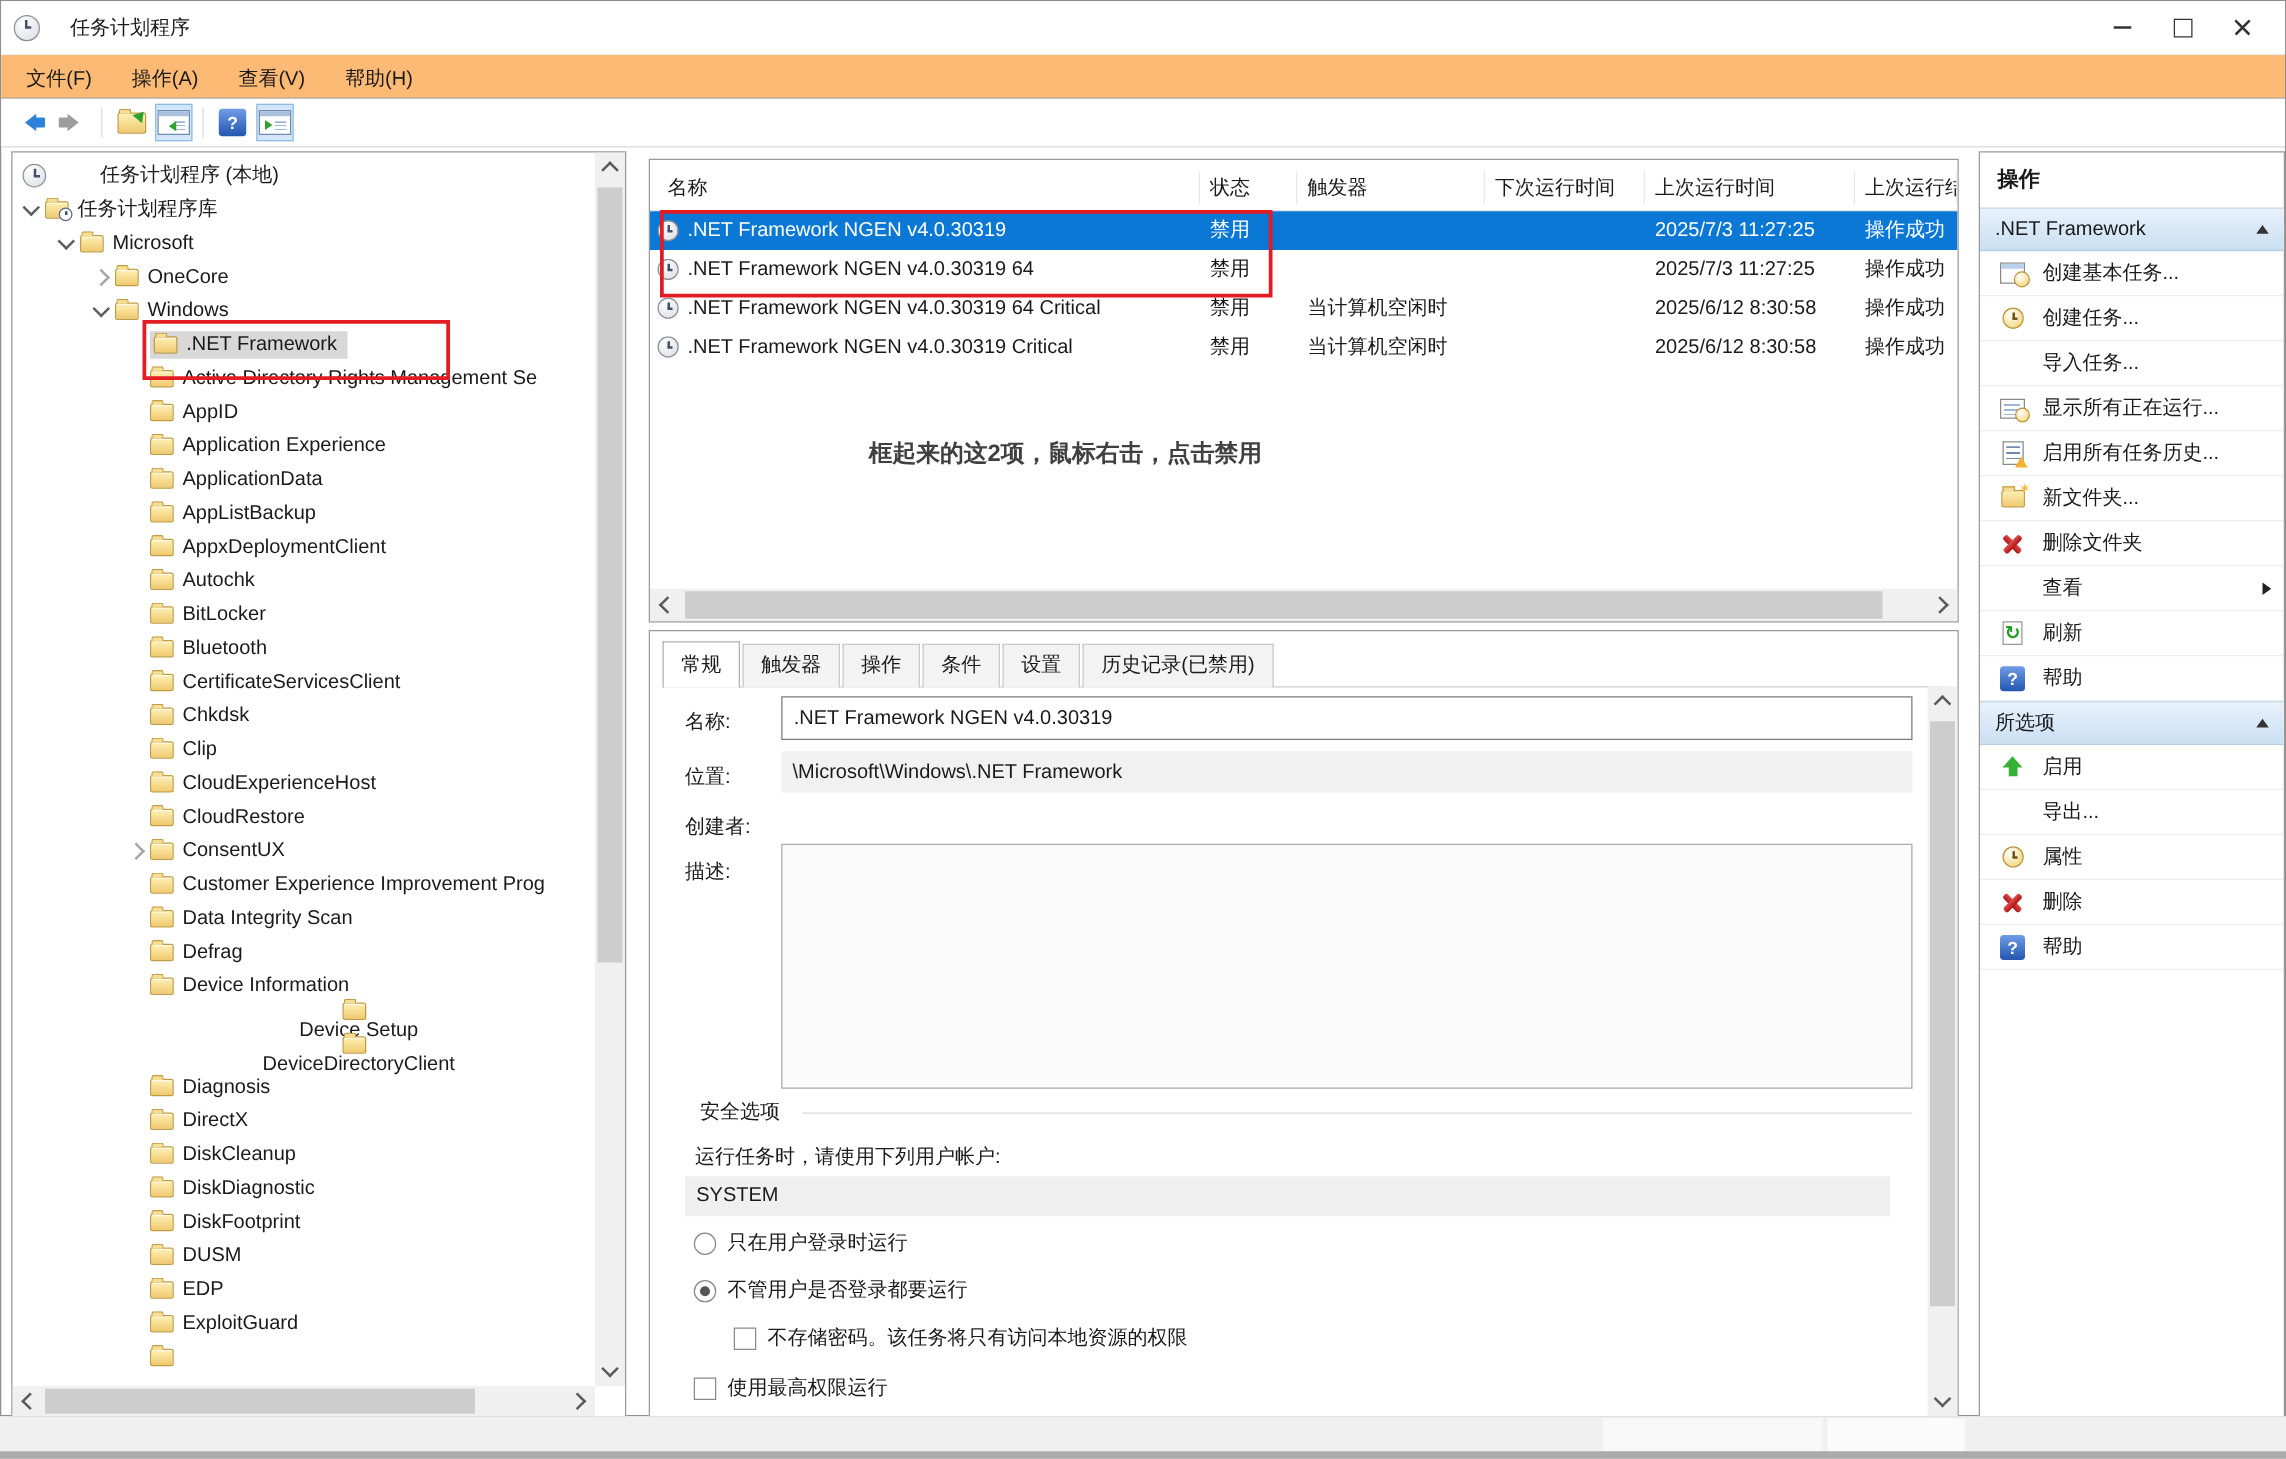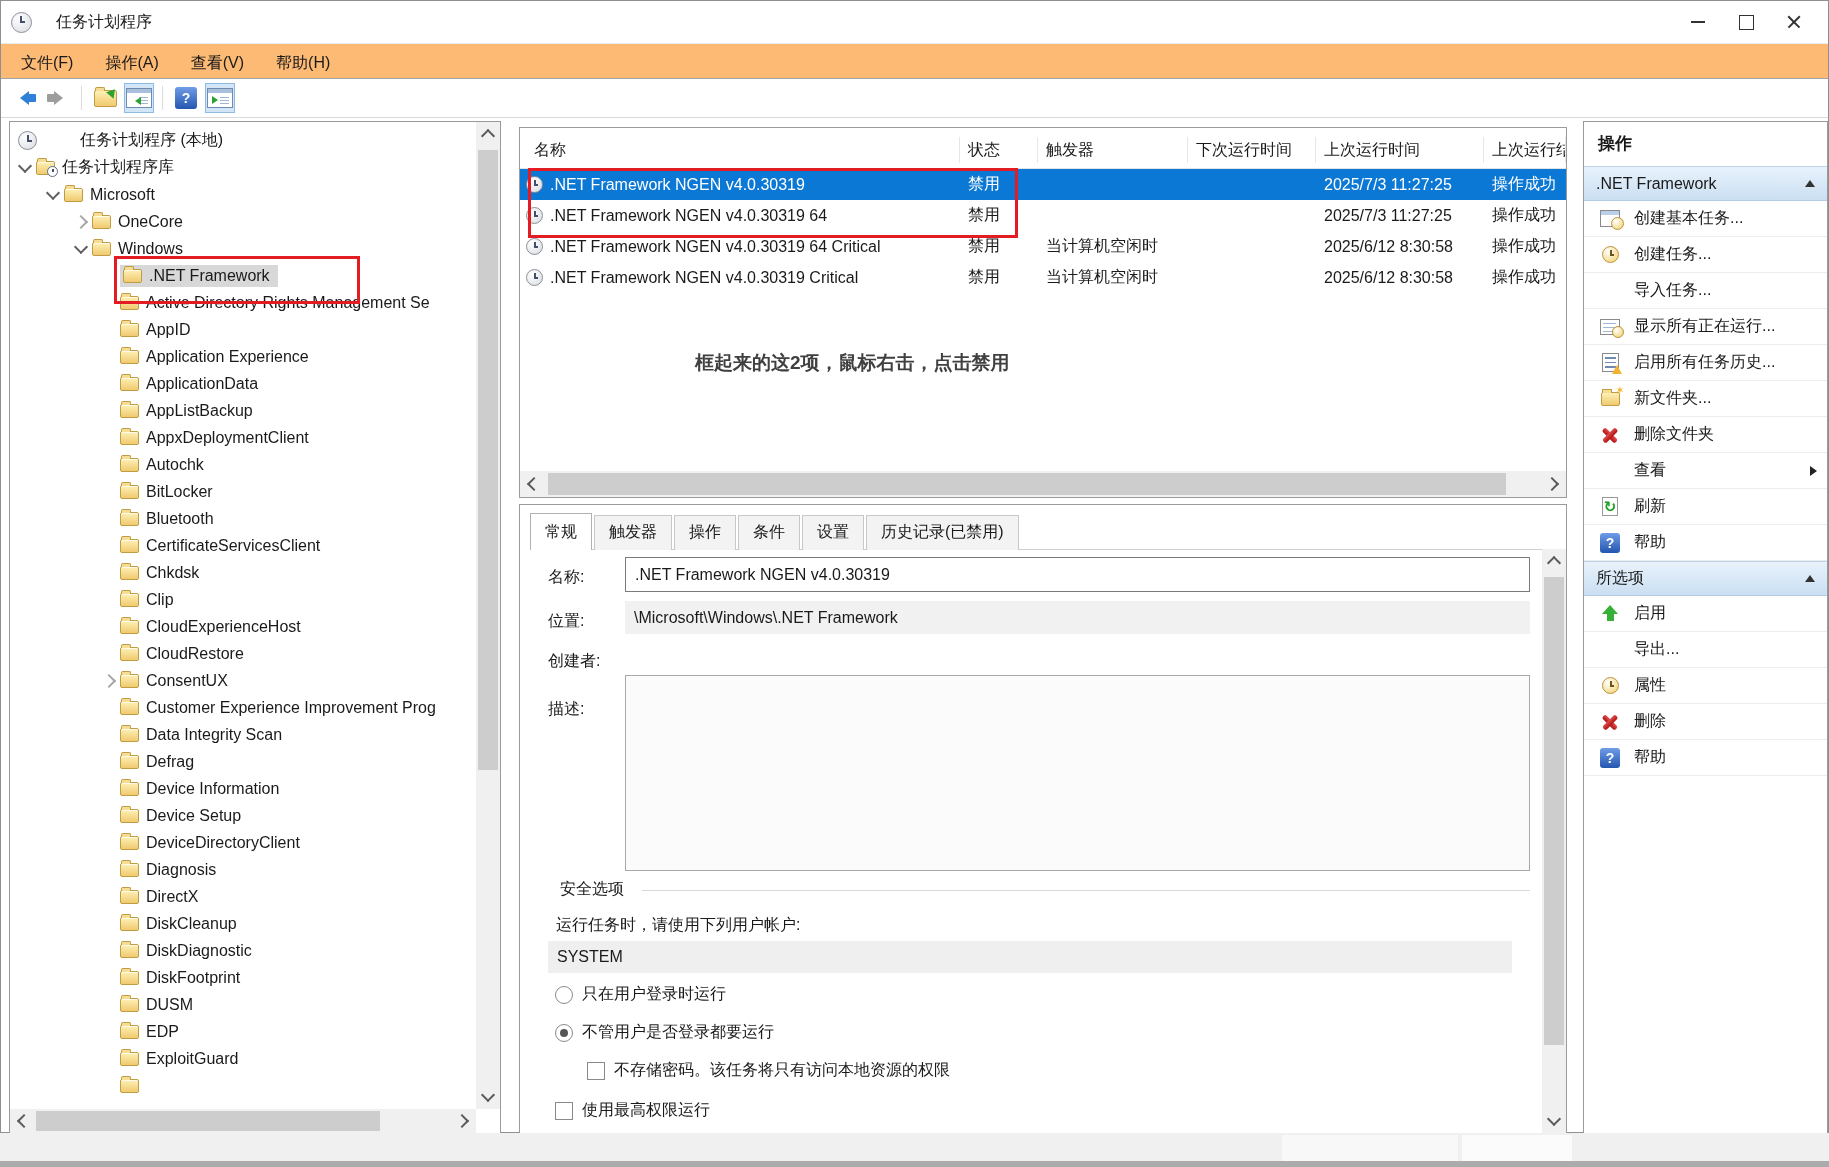--- a/index.html
+++ b/index.html
@@ -366,26 +366,26 @@
         <div class="tree-row" style="padding-left: 88px;">
           <div class="chev-slot"></div>
           <div class="t-ico ti-folder"></div>
           <div class="tree-label">Defrag</div>
         </div>
         <div class="tree-row" style="padding-left: 88px;">
           <div class="chev-slot"></div>
           <div class="t-ico ti-folder"></div>
           <div class="tree-label">Device Information</div>
         </div>
-        <div class="tree-row" style="padding-left: 88px;">
+        <div class="tree-row" style="padding-left: 88px; flex-direction: column;">
           <div class="chev-slot"></div>
           <div class="t-ico ti-folder"></div>
           <div class="tree-label">Device Setup</div>
         </div>
-        <div class="tree-row" style="padding-left: 88px;">
+        <div class="tree-row" style="padding-left: 88px; flex-direction: column;">
           <div class="chev-slot"></div>
           <div class="t-ico ti-folder"></div>
           <div class="tree-label">DeviceDirectoryClient</div>
         </div>
         <div class="tree-row" style="padding-left: 88px;">
           <div class="chev-slot"></div>
           <div class="t-ico ti-folder"></div>
           <div class="tree-label">Diagnosis</div>
         </div>
         <div class="tree-row" style="padding-left: 88px;">
@@ -529,21 +529,21 @@
       </div>
 
     <div class="fld-label" style="left:28px;top:62px">名称:</div>
     <div class="fld-box name-box" style="left:105px;top:52px;width:905px;height:35px">.NET Framework NGEN v4.0.30319</div>
 
     <div class="fld-label" style="left:28px;top:106px">位置:</div>
     <div class="fld-box loc-box" style="left:105px;top:96px;width:905px;height:33px">\Microsoft\Windows\.NET Framework</div>
 
     <div class="fld-label" style="left:28px;top:146px">创建者:</div>
 
-    <div class="fld-label" style="left:28px;top:194px">描述:</div>
+    <div class="fld-label" style="left:28px;top:182px">描述:</div>
     <div class="fld-box desc-box" style="left:105px;top:170px;width:905px;height:196px;align-items:flex-start;padding-top:6px"></div>
 
     <div class="fld-label" style="left:40px;top:374px">安全选项</div>
     <div class="grp-line" style="left:122px;top:385px;width:888px"></div>
 
     <div class="fld-label" style="left:36px;top:410px">运行任务时，请使用下列用户帐户:</div>
     <div class="sys-bar" style="left:28px;top:436px;width:964px;height:32px">SYSTEM</div>
 
     <div class="radio" style="left:35px;top:479px">
       <div class="rdot"></div>

